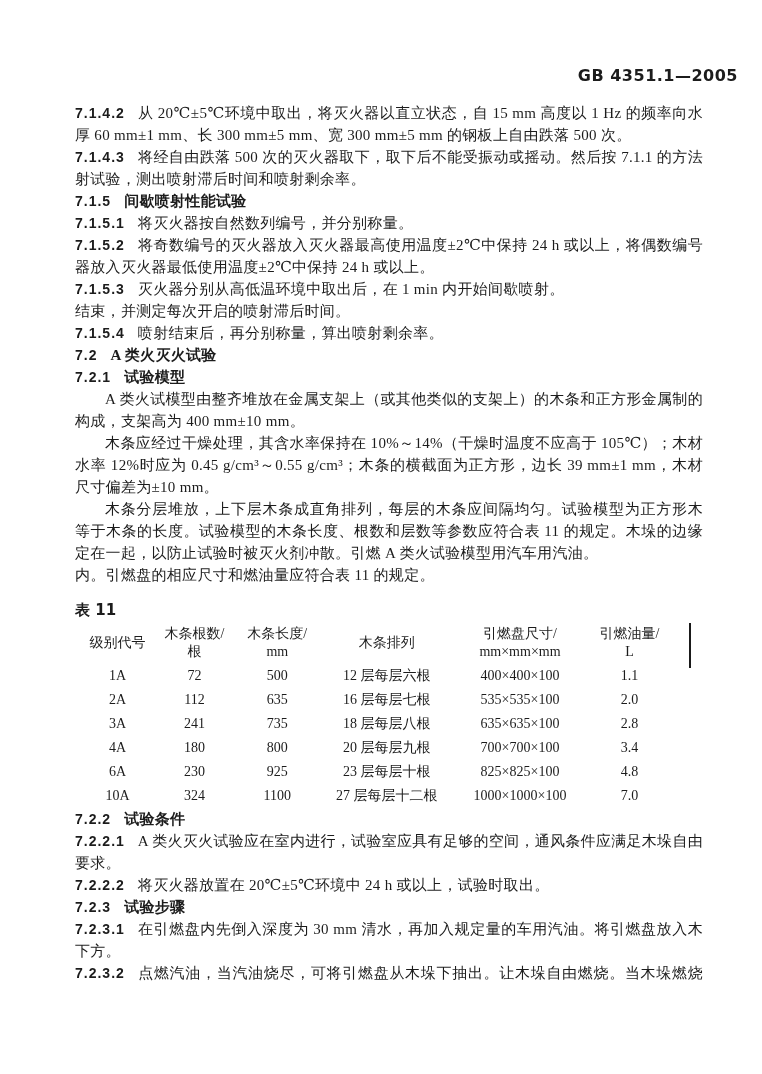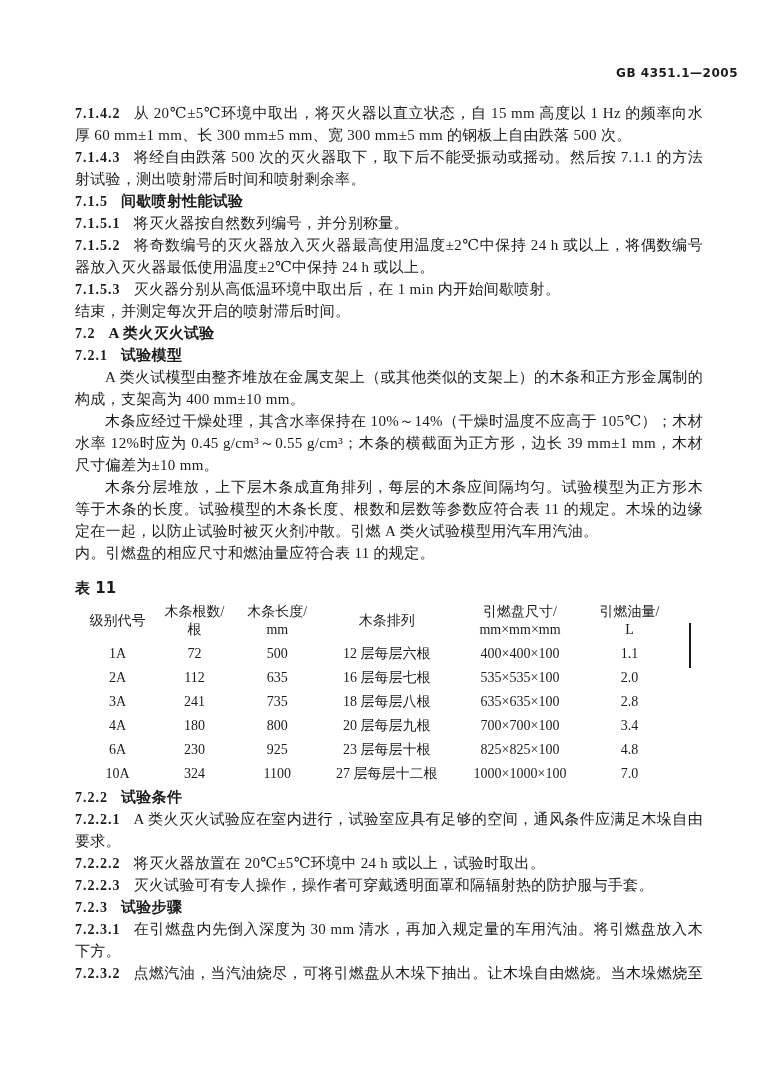--- a/index.html
+++ b/index.html
@@ -8,36 +8,36 @@
     width:762px; height:1074px;
     background:#ffffff;
     overflow:hidden;
     font-family:"Liberation Serif","DejaVu Serif",serif;
     color:#1c1c1c;
   }
   .std-code {
     position:absolute; top:66px; left:0; right:24px;
     text-align:right;
     font-family:"DejaVu Sans","Liberation Sans",sans-serif;
-    font-weight:700; font-size:12px; letter-spacing:0.5px;
+    font-weight:700; font-size:16px; letter-spacing:0.5px;
   }
   .content {
     position:absolute; left:75px; top:102px; width:628px;
   }
   .line {
     height:22px; line-height:22px;
     font-size:15px; letter-spacing:0.3px;
     white-space:nowrap;
   }
   .line.j { text-align:justify; text-align-last:justify; white-space:normal; height:22px; overflow:hidden; }
   .line.indent { text-indent:2em; }
   .line.heading { font-weight:700; }
   .num {
     font-weight:700; margin-right:13px;
-    font-family:Liberation Serif, serif;
+    font-family:Liberation Sans, sans-serif;
     font-size:14px; letter-spacing:1px;
   }
   .tbl-caption {
     margin-top:12px; height:24px; line-height:24px;
     text-align:left; font-weight:700; font-size:15px;
     font-family:"DejaVu Sans","Liberation Sans",sans-serif;
   }
   table.tbl {
     width:592px; margin-left:4px; border-collapse:collapse;
     table-layout:fixed;
@@ -70,20 +70,21 @@
         <div class="line j"><span class="num">7.1.4.2</span><span class="txt">从 20℃±5℃环境中取出，将灭火器以直立状态，自 15 mm 高度以 1 Hz 的频率向水平放置的</span></div>
         <div class="line"><span class="txt">厚 60 mm±1 mm、长 300 mm±5 mm、宽 300 mm±5 mm 的钢板上自由跌落 500 次。</span></div>
         <div class="line j"><span class="num">7.1.4.3</span><span class="txt">将经自由跌落 500 次的灭火器取下，取下后不能受振动或摇动。然后按 7.1.1 的方法进行喷</span></div>
         <div class="line"><span class="txt">射试验，测出喷射滞后时间和喷射剩余率。</span></div>
         <div class="line heading"><span class="num">7.1.5</span><span class="txt">间歇喷射性能试验</span></div>
         <div class="line"><span class="num">7.1.5.1</span><span class="txt">将灭火器按自然数列编号，并分别称量。</span></div>
         <div class="line j"><span class="num">7.1.5.2</span><span class="txt">将奇数编号的灭火器放入灭火器最高使用温度±2℃中保持 24 h 或以上，将偶数编号的灭火</span></div>
         <div class="line"><span class="txt">器放入灭火器最低使用温度±2℃中保持 24 h 或以上。</span></div>
         <div class="line"><span class="num">7.1.5.3</span><span class="txt">灭火器分别从高低温环境中取出后，在 1 min 内开始间歇喷射。</span></div>
         <div class="line"><span class="txt">结束，并测定每次开启的喷射滞后时间。</span></div>
+        <div class="line"><span class="num">7.1.5.4</span><span class="txt">喷射结束后，再分别称量，算出喷射剩余率。</span></div>
         <div class="line heading"><span class="num">7.2</span><span class="txt">A 类火灭火试验</span></div>
         <div class="line heading"><span class="num">7.2.1</span><span class="txt">试验模型</span></div>
         <div class="line indent j"><span class="txt">A 类火试模型由整齐堆放在金属支架上（或其他类似的支架上）的木条和正方形金属制的引燃盘</span></div>
         <div class="line"><span class="txt">构成，支架高为 400 mm±10 mm。</span></div>
         <div class="line indent j"><span class="txt">木条应经过干燥处理，其含水率保持在 10%～14%（干燥时温度不应高于 105℃）；木材的密度在含</span></div>
         <div class="line j"><span class="txt">水率 12%时应为 0.45 g/cm³～0.55 g/cm³；木条的横截面为正方形，边长 39 mm±1 mm，木材长度的</span></div>
         <div class="line"><span class="txt">尺寸偏差为±10 mm。</span></div>
         <div class="line indent j"><span class="txt">木条分层堆放，上下层木条成直角排列，每层的木条应间隔均匀。试验模型为正方形木垛，其边长</span></div>
         <div class="line j"><span class="txt">等于木条的长度。试验模型的木条长度、根数和层数等参数应符合表 11 的规定。木垛的边缘木条应固</span></div>
         <div class="line"><span class="txt">定在一起，以防止试验时被灭火剂冲散。引燃 A 类火试验模型用汽车用汽油。</span></div>
@@ -169,21 +170,20 @@
             <td class="c6">7.0</td>
           </tr>
         </tbody>
     </table>
 
     <div id="lines-after" class="after">
         <div class="line heading"><span class="num">7.2.2</span><span class="txt">试验条件</span></div>
         <div class="line j"><span class="num">7.2.2.1</span><span class="txt">A 类火灭火试验应在室内进行，试验室应具有足够的空间，通风条件应满足木垛自由燃烧的</span></div>
         <div class="line"><span class="txt">要求。</span></div>
         <div class="line"><span class="num">7.2.2.2</span><span class="txt">将灭火器放置在 20℃±5℃环境中 24 h 或以上，试验时取出。</span></div>
-        <div class="line"><span class="num">7.2.2.3</span><span class="txt">灭火试验可有专人操作，操作者可穿戴透明面罩和隔辐射热的防护服与手套。</span></div>
         <div class="line heading"><span class="num">7.2.3</span><span class="txt">试验步骤</span></div>
         <div class="line j"><span class="num">7.2.3.1</span><span class="txt">在引燃盘内先倒入深度为 30 mm 清水，再加入规定量的车用汽油。将引燃盘放入木垛的正</span></div>
         <div class="line"><span class="txt">下方。</span></div>
         <div class="line j"><span class="num">7.2.3.2</span><span class="txt">点燃汽油，当汽油烧尽，可将引燃盘从木垛下抽出。让木垛自由燃烧。当木垛燃烧至其质量</span></div>
       </div>
 
   </div>
 
   <div class="scan-artifact"></div>
 

